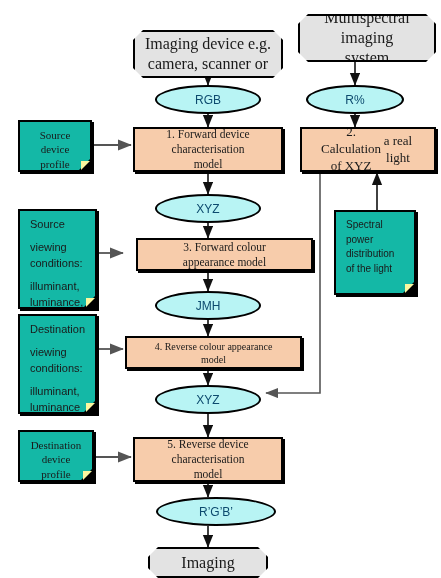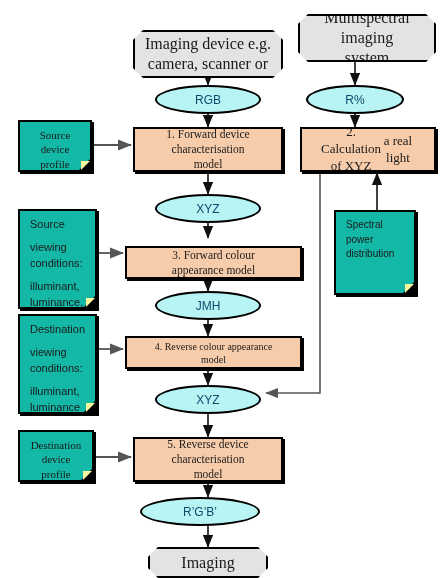--- a/index.html
+++ b/index.html
@@ -184,35 +184,35 @@
   </div>
 
   <div class="node ellipse" style="left:155px; top:291px; width:106px; height:29px; font-size:12px;">
     <span>JMH</span>
   </div>
 
   <div class="node ellipse" style="left:155px; top:385px; width:106px; height:29px; font-size:12px;">
     <span>XYZ</span>
   </div>
 
-  <div class="node ellipse" style="left:140px; top:497px; width:120px; height:29px; font-size:12px;">
+  <div class="node ellipse" style="left:156px; top:497px; width:120px; height:29px; font-size:12px;">
     <span>R’G’B’</span>
   </div>
 
   <div class="node procbox" style="left:133px; top:127px; width:150px; height:45px; flex-direction:column; font-size:11.5px;">
     <span>1. Forward device</span>
     <span>characterisation model</span>
   </div>
 
   <div class="node procbox" style="left:300px; top:127px; width:136px; height:45px; font-size:13px;">
     <span>2. Calculation of XYZ</span>
     <span>under a real light source</span>
   </div>
 
-  <div class="node procbox" style="left:125px; top:238px; width:177px; height:33px; font-size:11.5px;margin-top:8px;">
+  <div class="node procbox" style="left:136px; top:238px; width:177px; height:33px; font-size:11.5px;">
     <span>3. Forward colour appearance model</span>
   </div>
 
   <div class="node procbox" style="left:125px; top:336px; width:177px; height:33px; font-size:10px;">
     <span>4. Reverse colour appearance model</span>
   </div>
 
   <div class="node procbox" style="left:133px; top:437px; width:150px; height:45px; flex-direction:column; font-size:11.5px;">
     <span>5. Reverse device</span>
     <span>characterisation model</span>
@@ -247,20 +247,21 @@
     <span class="line">illuminant,</span>
     <span class="line">luminance</span>
     <span class="fold"></span>
     <span class="fold-inner"></span>
   </div>
 
   <div class="node note" style="left:334px; top:210px; width:82px; height:85px; font-size:10px;">
     <span class="line">Spectral</span>
     <span class="line">power</span>
     <span class="line">distribution</span>
+    <span class="line">of the light</span>
     <span class="fold"></span>
     <span class="fold-inner"></span>
   </div>
 
   <div class="node note serif" style="left:18px; top:430px; width:76px; height:52px; font-size:11px;">
     <span class="line">Destination</span>
     <span class="line">device profile</span>
     <span class="fold"></span>
     <span class="fold-inner"></span>
   </div>

